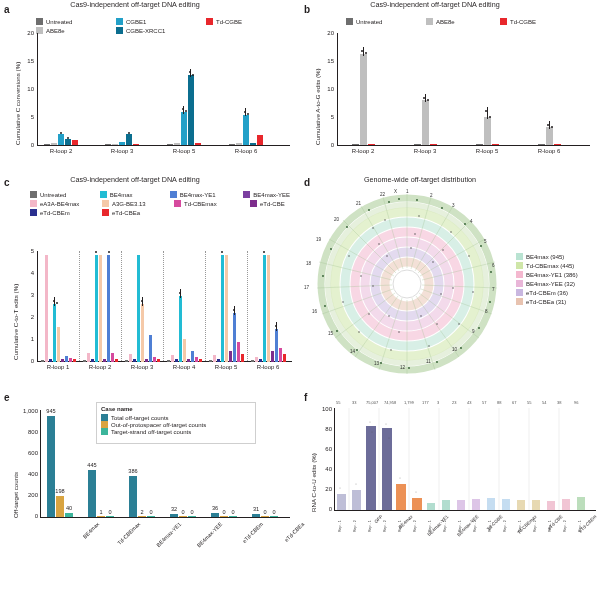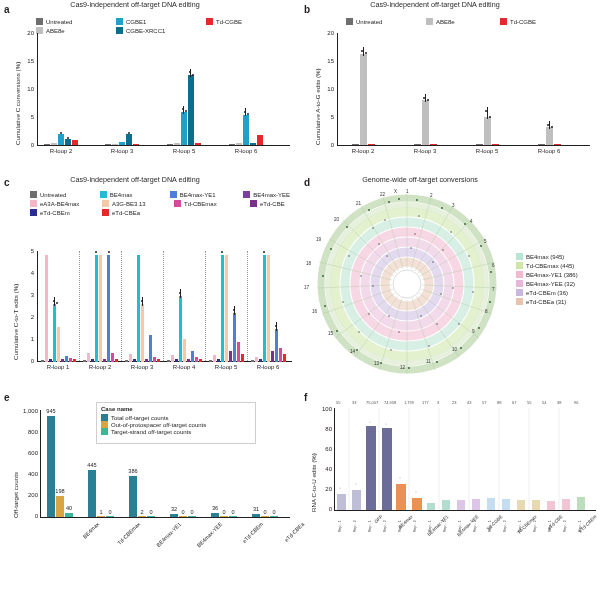--- a/index.html
+++ b/index.html
@@ -381,21 +381,21 @@
   <div class="xt" style="left:36px;top:189px;width:44px;">R-loop 1</div>
   <div class="xt" style="left:78px;top:189px;width:44px;">R-loop 2</div>
   <div class="xt" style="left:120px;top:189px;width:44px;">R-loop 3</div>
   <div class="xt" style="left:162px;top:189px;width:44px;">R-loop 4</div>
   <div class="xt" style="left:204px;top:189px;width:44px;">R-loop 5</div>
   <div class="xt" style="left:246px;top:189px;width:44px;">R-loop 6</div>
 </div>
 
 <div class="panel" style="left:300px;top:175px;width:300px;height:215px;">
   <div class="panel-letter" style="left:4px;top:2px;">d</div>
-  <div class="title" style="left:20px;top:4px;width:240px;">Genome-wide off-target conversions</div>
+  <div class="title" style="left:20px;top:4px;width:240px;">Genome-wide off-target distribution</div>
 
   <svg width="210" height="190" viewBox="0 0 210 190" style="position:absolute;left:2px;top:14px;">
     <g transform="translate(105,95)">
       <circle r="86" fill="none" stroke="#cfe2c4" stroke-width="7"></circle>
       <circle r="79" fill="none" stroke="#e6f0dd" stroke-width="6"></circle>
       <circle r="72" fill="#ffffff" stroke="#cfe6a8" stroke-width="9" opacity="0.55"></circle>
       <circle r="62" fill="#ffffff" stroke="#b9e3d2" stroke-width="9" opacity="0.55"></circle>
       <circle r="52" fill="#ffffff" stroke="#f4b8cf" stroke-width="9" opacity="0.55"></circle>
       <circle r="42" fill="#ffffff" stroke="#e9b6d8" stroke-width="9" opacity="0.5"></circle>
       <circle r="32" fill="#ffffff" stroke="#c9b7e0" stroke-width="9" opacity="0.5"></circle>

